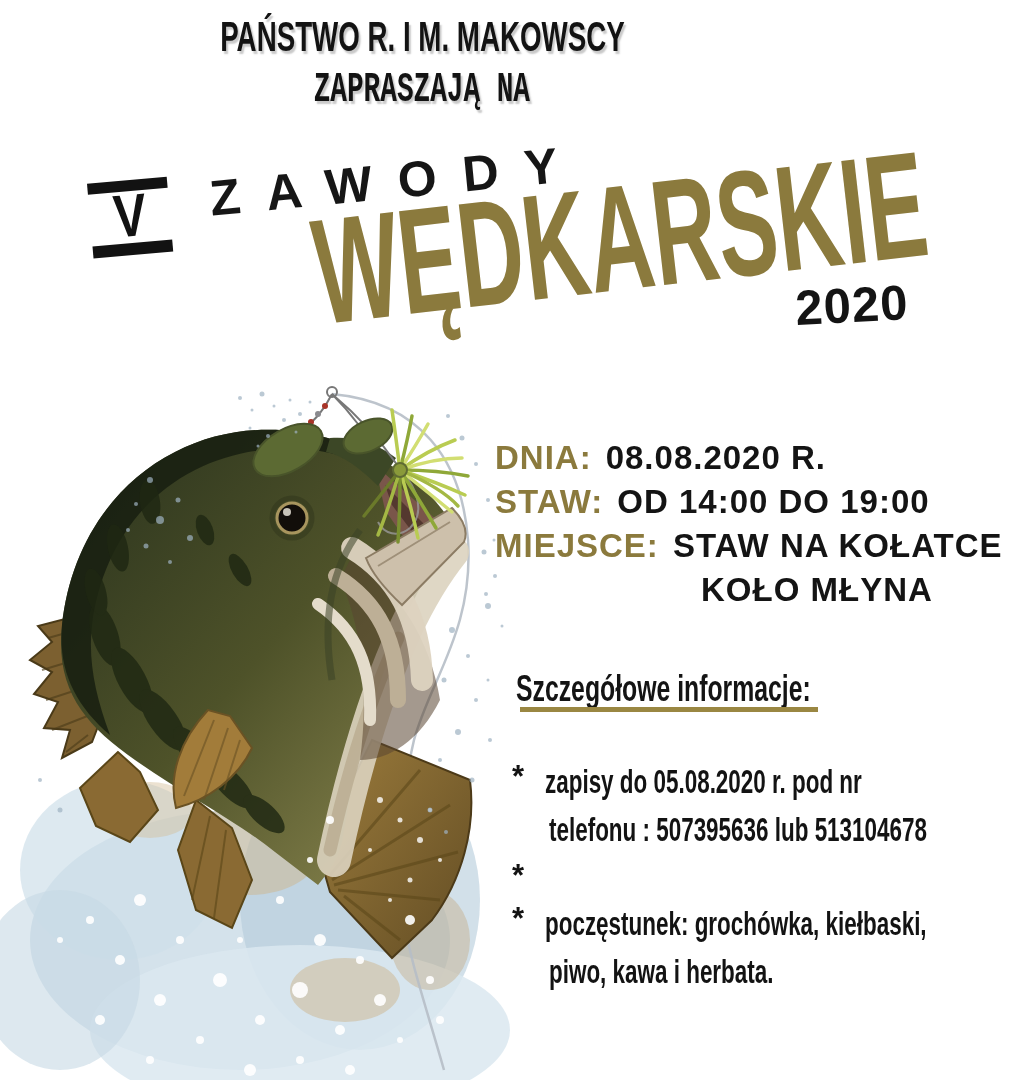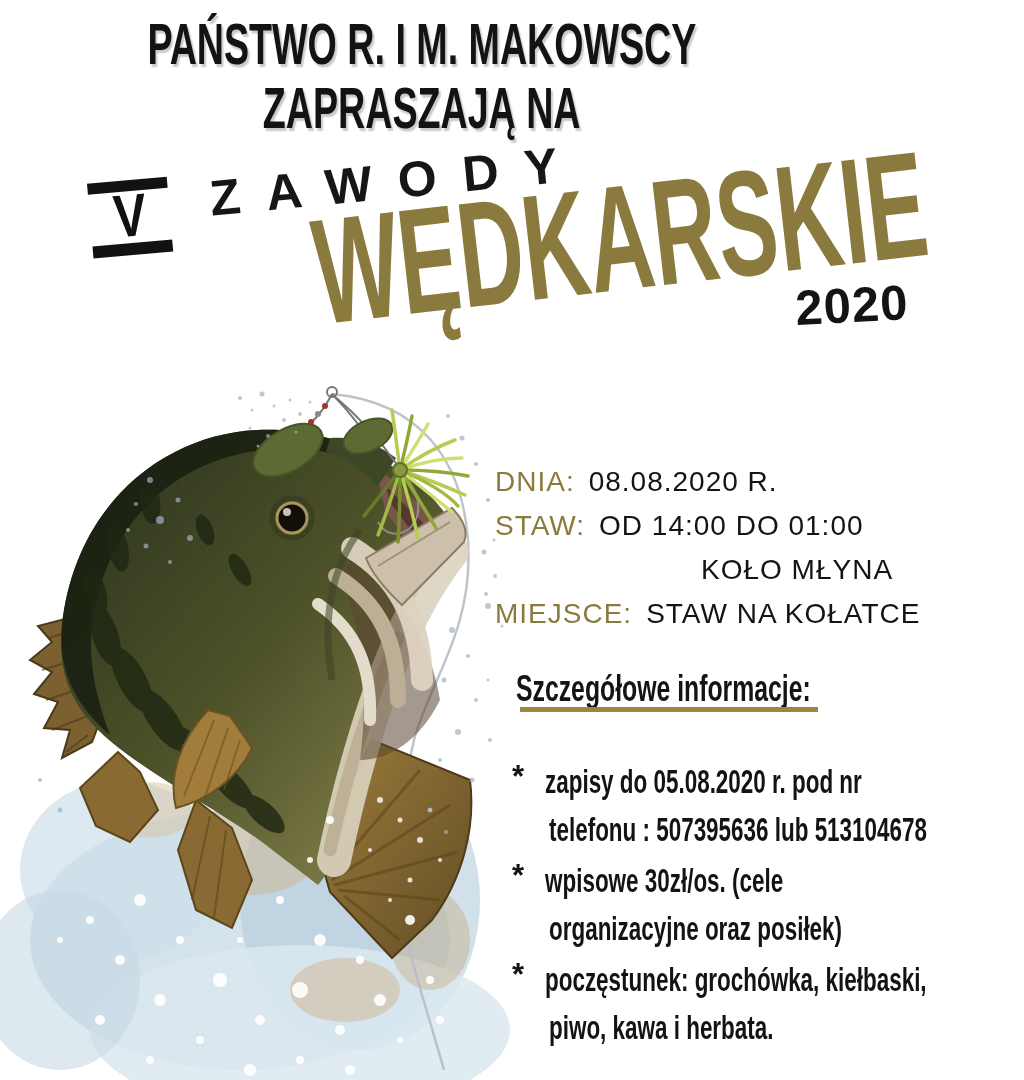--- a/index.html
+++ b/index.html
@@ -4,39 +4,39 @@
 <style>
   html,body{margin:0;padding:0;}
   body{
     width:1024px;height:1080px;position:relative;overflow:hidden;
     background:#ffffff;color:#141414;
     font-family:"Liberation Sans", sans-serif;
   }
   .abs{position:absolute;}
   
   .hdr{left:0;top:0;width:1024px;text-align:center;font-weight:bold;color:#131313;}
-  .hdr-line{position:absolute;left:0;width:844px;font-size:57px;line-height:1;white-space:nowrap;}
+  .hdr-line{position:absolute;left:0;width:844px;font-size:42px;line-height:1;white-space:nowrap;}
   .hdr-line .sq{display:inline-block;transform:scaleX(.66);transform-origin:50% 0;
     text-shadow:3px 3px 2px rgba(135,135,135,.45);}
-  .hdr1{top:16px;} .hdr2{top:80px;}
+  .hdr1{top:16px;} .hdr2{top:69px;font-family:Liberation Mono, monospace;}
   
   .roman{left:84px;top:184px;width:86px;transform:rotate(-5deg);transform-origin:0 0;text-align:center;}
   .roman .bar{height:11px;background:#121212;width:80px;margin:0 auto;}
   .roman .bar2{margin-top:3px;height:12px;}
   .roman .vltr{font-size:60px;font-weight:bold;line-height:.82;display:inline-block;
     transform:scaleX(.82);color:#121212;}
   .zawody{left:207px;top:170px;font-size:50px;font-weight:bold;letter-spacing:26px;
     transform:rotate(-5.5deg);transform-origin:0 0;color:#161616;white-space:nowrap;}
   .wedk{left:306px;top:198px;font-size:150px;font-weight:bold;line-height:1;color:#8b7a3d;
     transform:rotate(-6.5deg);transform-origin:0 0;white-space:nowrap;}
   .wedk .sq{display:inline-block;transform:scaleX(.60);transform-origin:0 0;}
   .yr{left:794px;top:280px;font-size:49px;font-weight:bold;letter-spacing:1px;color:#141414;
     transform:rotate(-3deg);transform-origin:0 0;}
   
-  .details{left:495px;top:460px;font-size:28px;font-weight:normal;letter-spacing:1px;white-space:nowrap;}
+  .details{left:495px;top:436px;font-size:33px;font-weight:bold;letter-spacing:1px;white-space:nowrap;}
   .drow{height:44px;line-height:44px;}
   .dlabel{color:#8b7a3d;margin-right:14px;}
   .dvalue{color:#141414;}
   .dline2{margin-left:206px;}
   
   .infoHead{left:516px;top:668px;font-size:37px;font-weight:bold;white-space:nowrap;}
   .infoHead .sq{display:inline-block;transform:scaleX(.67);transform-origin:0 0;}
   .infoUnderline{left:520px;top:707px;width:298px;height:5px;background:#9a8742;}
   .bullets{left:512px;top:757px;font-size:34px;font-weight:bold;color:#131313;}
   .bullet{display:flex;margin-bottom:3px;}
@@ -67,49 +67,45 @@
 <div class="abs wedk">
   <span class="sq">WĘDKARSKIE</span>
 </div>
 <div class="abs yr">2020</div>
 
 <div class="abs details">
   <div class="drow">
     <span class="dlabel">DNIA:</span><span class="dvalue">08.08.2020 R.</span>
   </div>
   <div class="drow">
-    <span class="dlabel">STAW:</span><span class="dvalue">OD 14:00 DO 01:00</span>
+    <span class="dlabel">STAW:</span><span class="dvalue">OD 14:00 DO 19:00</span>
+  </div>
+  <div class="drow">
+    <span class="dlabel">MIEJSCE:</span><span class="dvalue">STAW NA KOŁATCE</span>
   </div>
   <div class="drow">
     <span class="dvalue dline2">KOŁO MŁYNA</span>
-  </div>
-  <div class="drow">
-    <span class="dlabel">MIEJSCE:</span><span class="dvalue">STAW NA KOŁATCE</span>
   </div>
 </div>
 
 <div class="abs infoHead">
   <span class="sq">Szczegółowe informacje:</span>
 </div>
 <div class="abs infoUnderline"></div>
 
 <div class="abs bullets">
   <div class="bullet">
     <div class="star">*</div>
     <div class="blines">
       <span class="bline"><span class="sq">zapisy do 05.08.2020 r. pod nr</span></span>
       <span class="bline bline2"><span class="sq">telefonu : 507395636 lub 513104678</span></span>
     </div>
   </div>
   <div class="bullet">
     <div class="star">*</div>
-    <div class="blines">
-      <span class="bline"><span class="sq">wpisowe 30zł/os. (cele</span></span>
-      <span class="bline bline2"><span class="sq">organizacyjne oraz posiłek)</span></span>
-    </div>
   </div>
   <div class="bullet">
     <div class="star">*</div>
     <div class="blines">
       <span class="bline"><span class="sq">poczęstunek: grochówka, kiełbaski,</span></span>
       <span class="bline bline2"><span class="sq">piwo, kawa i herbata.</span></span>
     </div>
   </div>
 </div>
 

